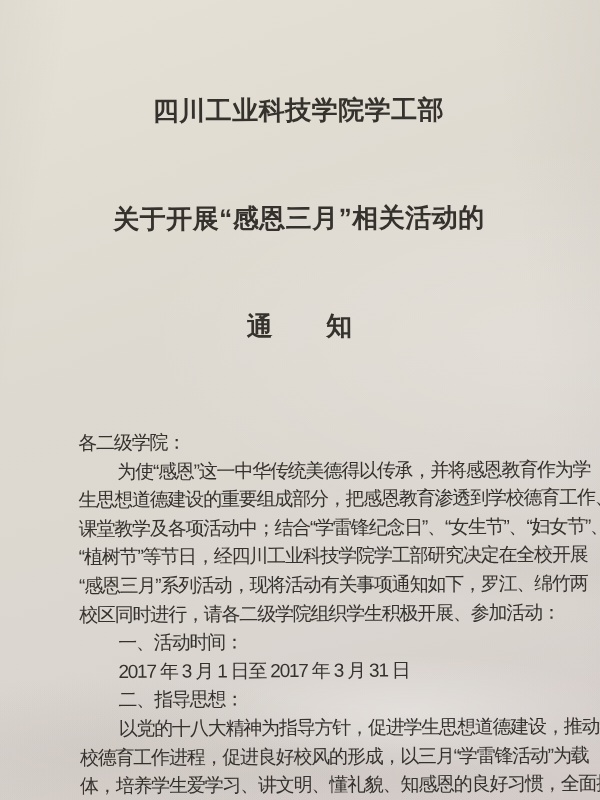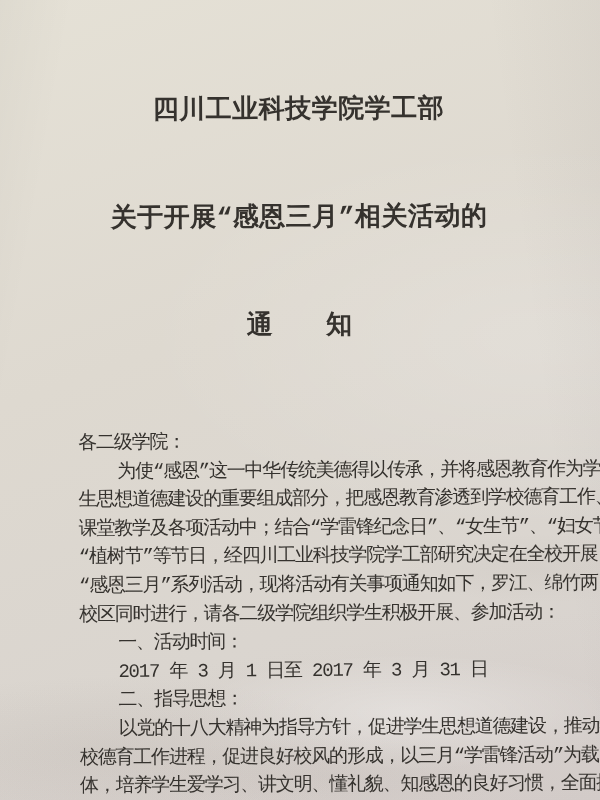--- a/index.html
+++ b/index.html
@@ -7,21 +7,21 @@
     padding: 0;
     background: #888;
   }
   .photo {
     position: relative;
     width: 600px;
     height: 800px;
     overflow: hidden;
     background:
       linear-gradient(160deg, #e5e1d6 0%, #ded9d0 40%, #dad5cf 72%, #d7d1ce 100%);
-    font-family: Liberation Mono, monospace;
+    font-family: Liberation Sans, sans-serif;
   }
   
   .creases {
     position: absolute;
     inset: 0;
     pointer-events: none;
     background:
       radial-gradient(ellipse 380px 110px at 18% 94%, rgba(110,100,92,0.07), transparent 70%),
       radial-gradient(ellipse 300px 80px at 68% 89%, rgba(255,255,255,0.30), transparent 72%),
       radial-gradient(ellipse 520px 260px at 88% 42%, rgba(255,255,255,0.16), transparent 75%),

